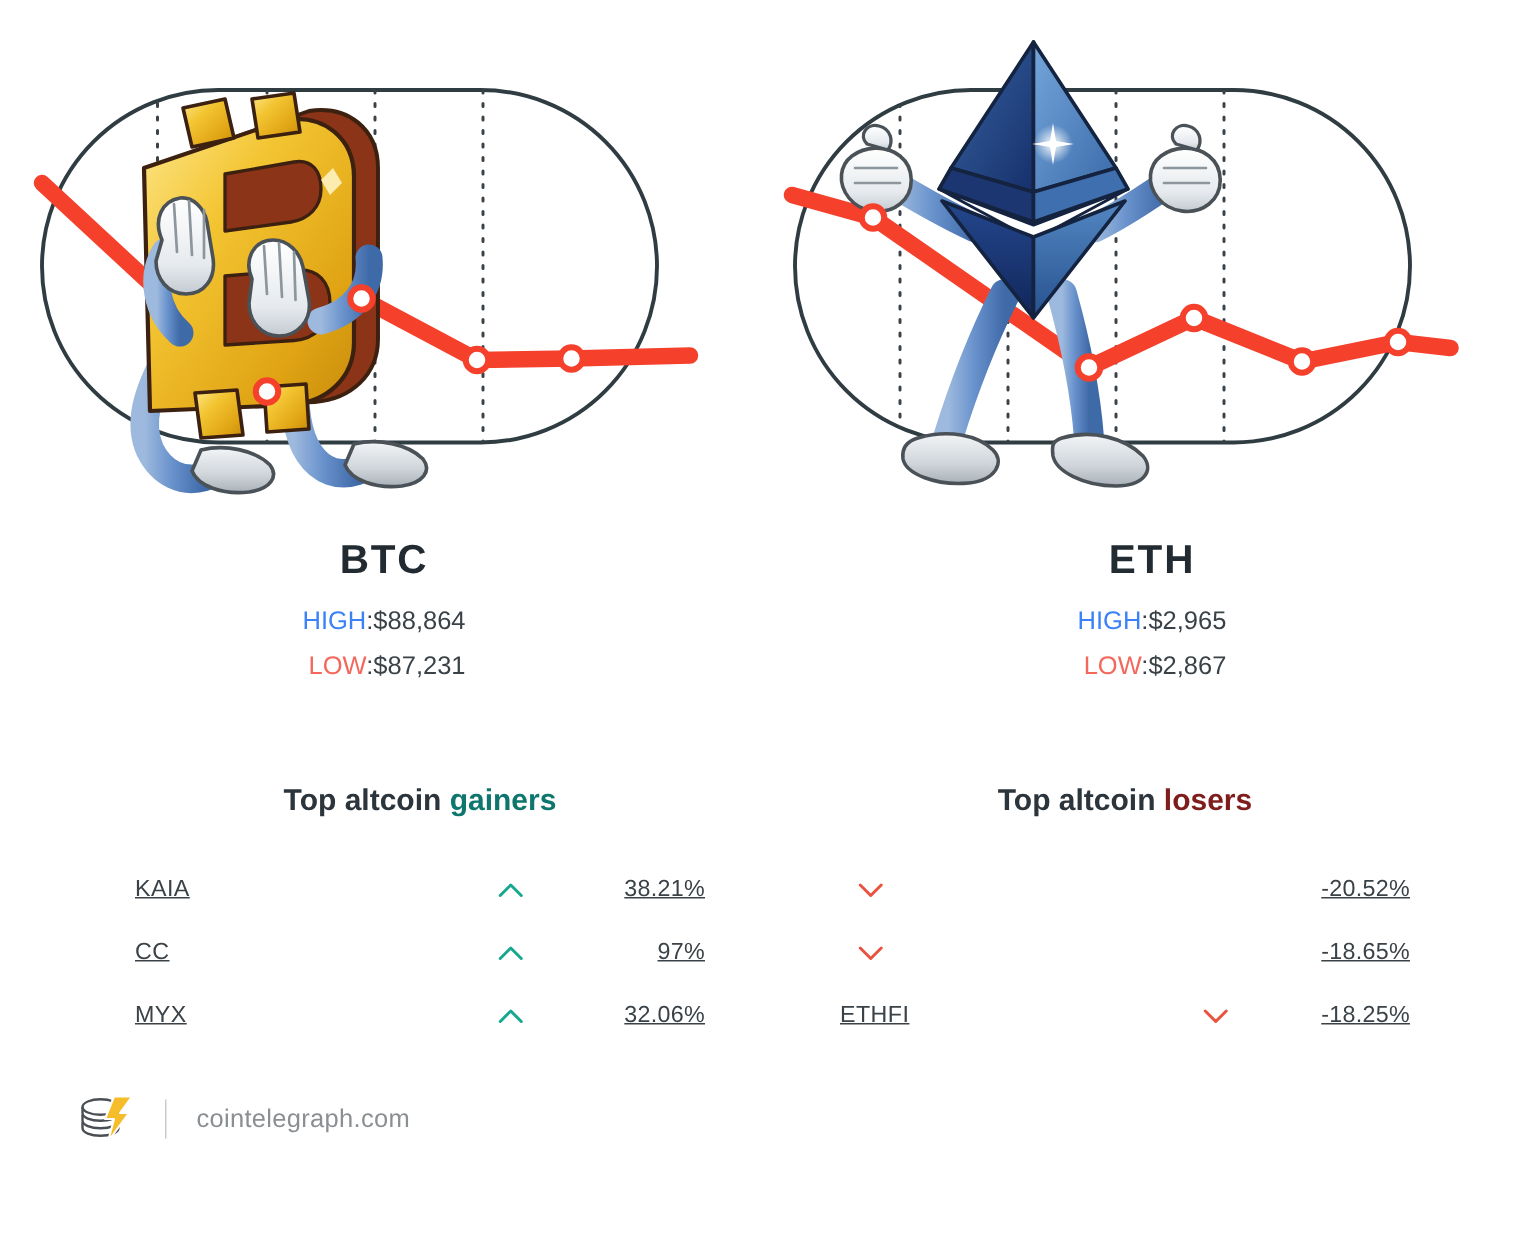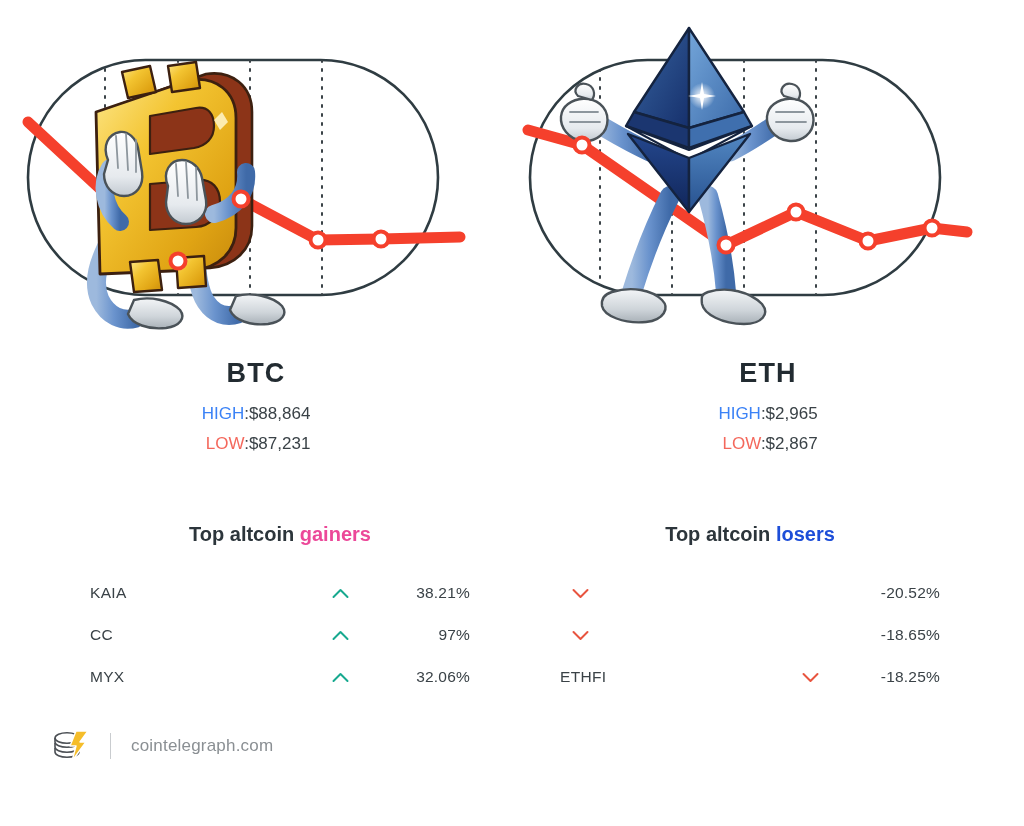--- a/index.html
+++ b/index.html
@@ -101,29 +101,30 @@
   .alt-col.gainers { left: 90px; }
   .alt-col.losers  { left: 560px; }
   .alt-title {
     text-align: center;
     font-size: 20px;
     font-weight: bold;
     color: #2c353b;
     margin: 0 0 28px 0;
     line-height: 1;
   }
-  .alt-title .accent-up   { color: #ec4899; }
-  .alt-title .accent-down { color: #1d4ed8; }
+  .alt-title .accent-up   { color: #0f766e; }
+  .alt-title .accent-down { color: #7f1d1d; }
 
   .alt-row {
     display: flex;
     align-items: center;
     height: 42px;
     font-size: 15.5px;
     color: #3a4247;
+    text-decoration: underline;
   }
   .alt-sym {
     flex: 0 0 auto;
     width: 230px;
     text-align: left;
     letter-spacing: .3px;
   }
   .alt-chev {
     flex: 0 0 auto;
     width: 40px;

